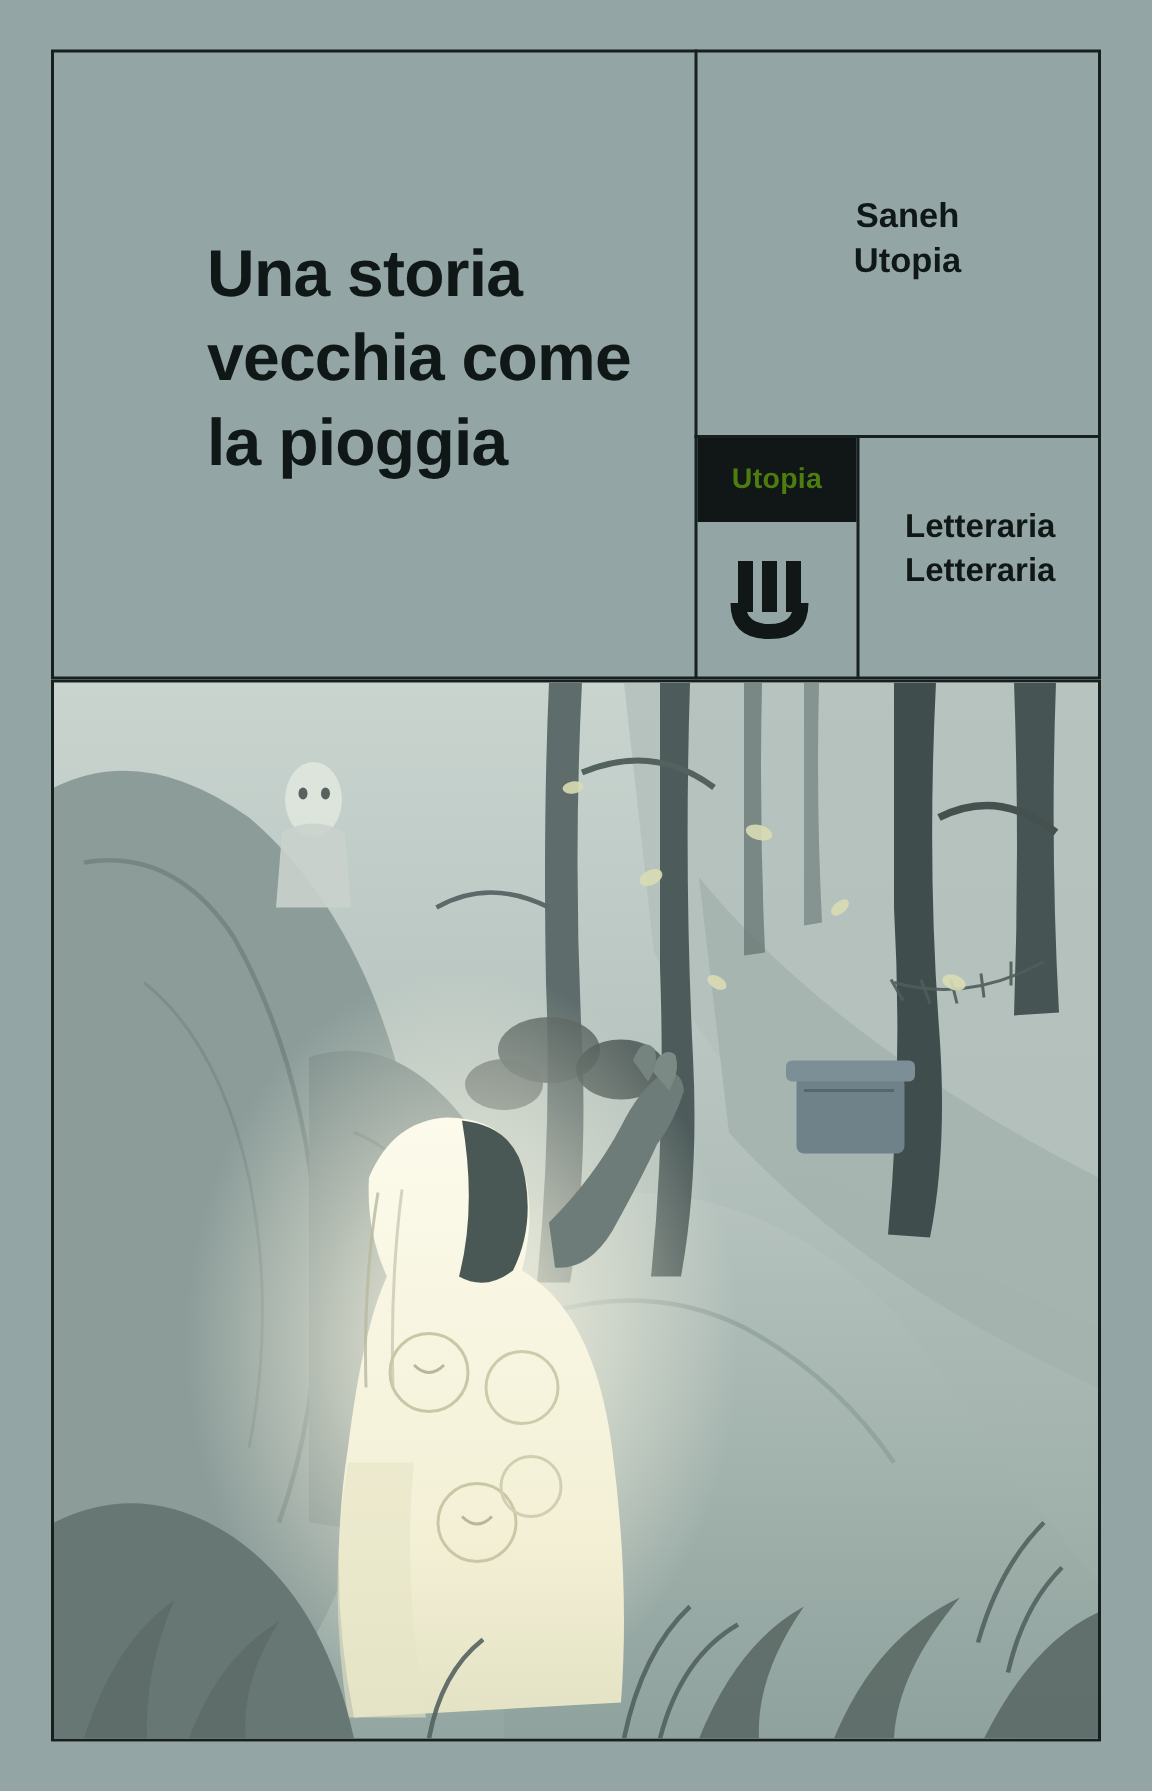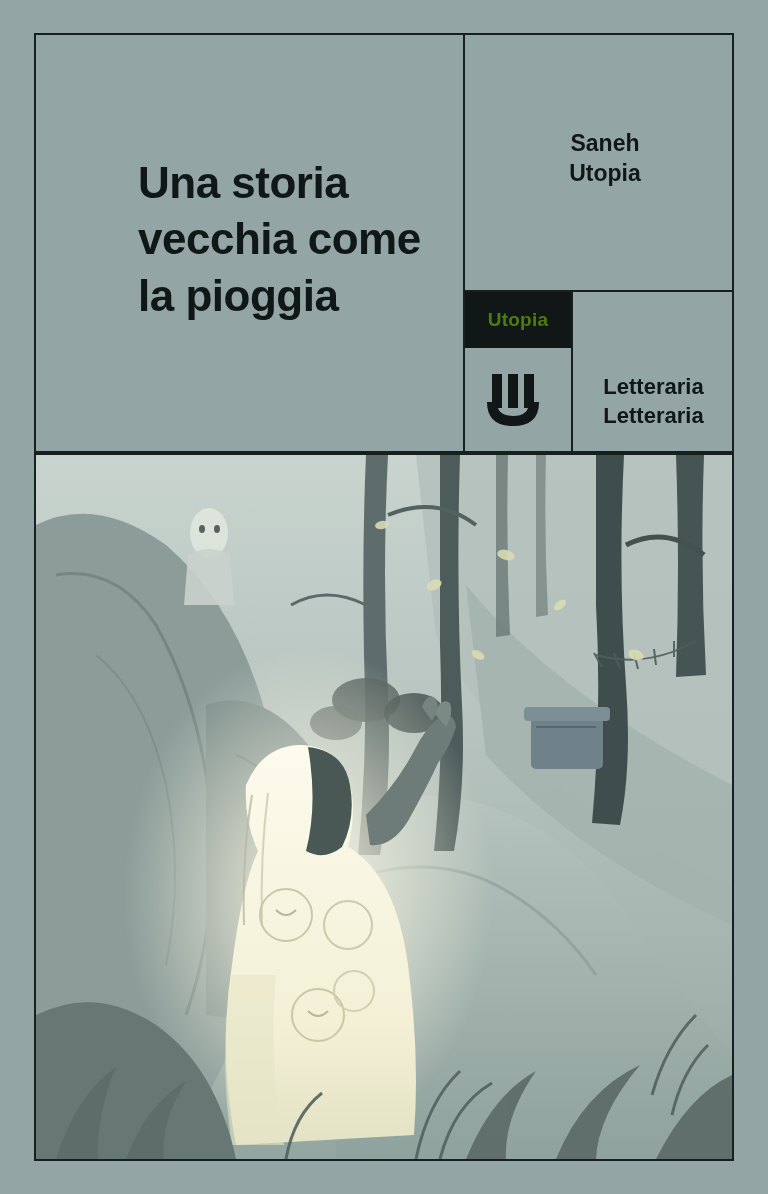--- a/index.html
+++ b/index.html
@@ -114,21 +114,21 @@
     width: 106px;
     height: 105px;
     display: flex;
     align-items: center;
     justify-content: center;
   }
 
   .collana {
     position: absolute;
     left: 573px;
-    top: 372px;
+    top: 336px;
     width: 161px;
     color: #101817;
     font-size: 22px;
     font-weight: bold;
     line-height: 1.32;
     text-align: center;
   }
 
   
   .art-frame {

